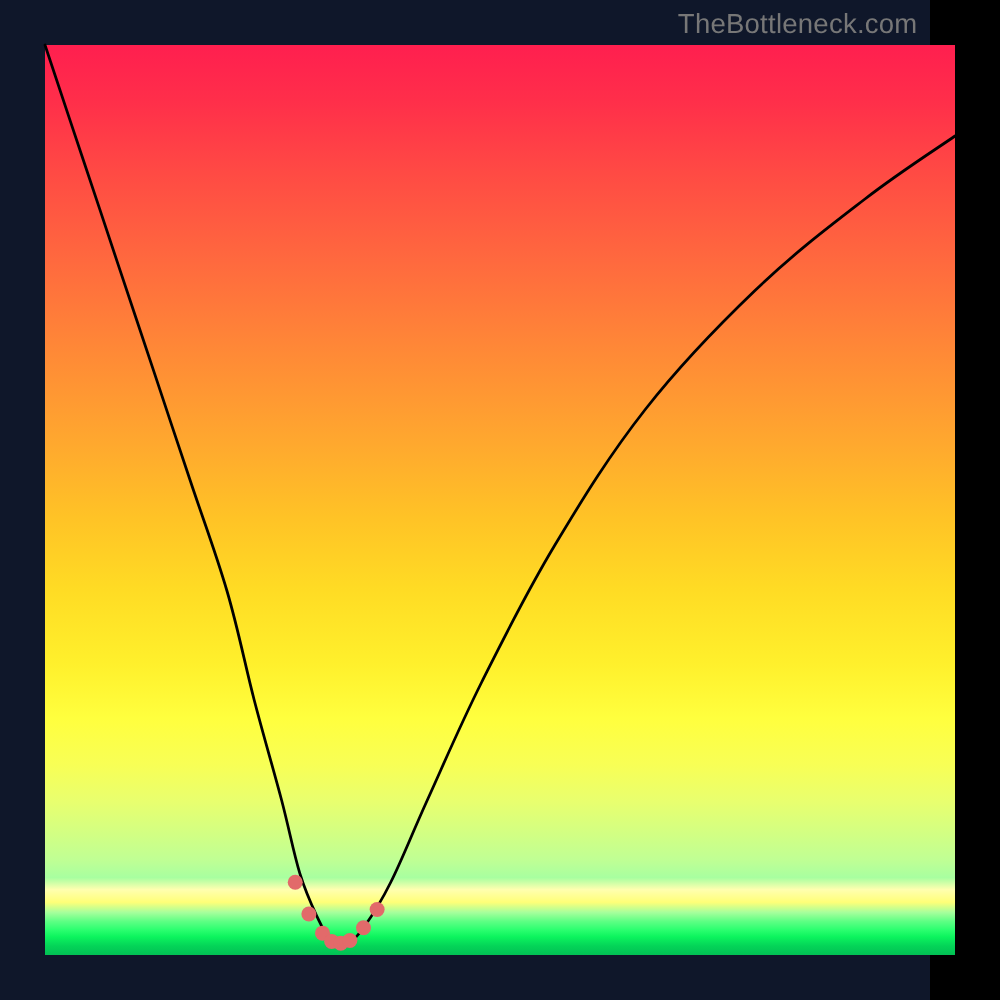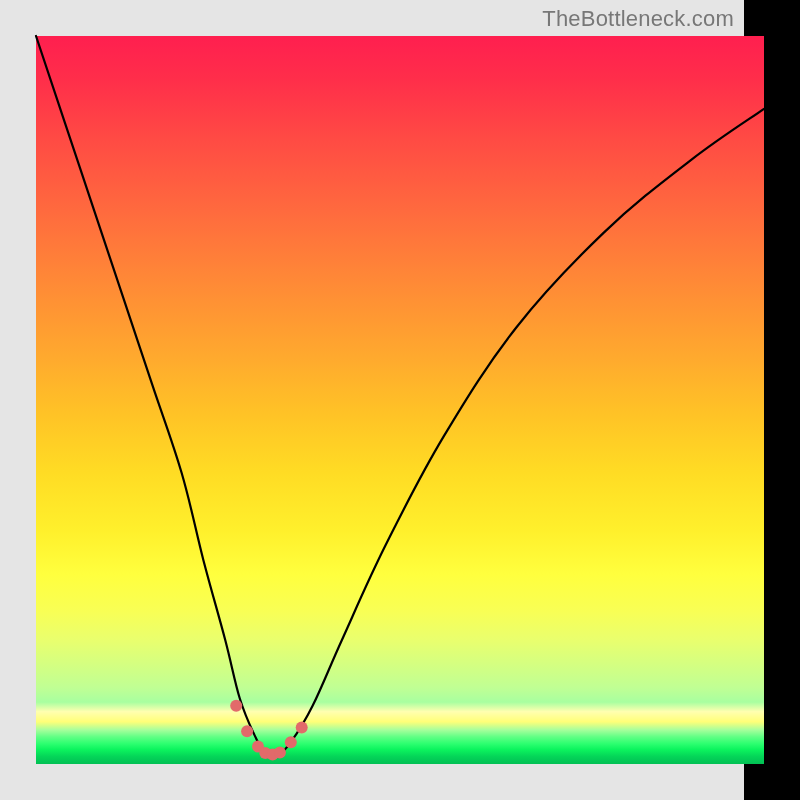--- a/index.html
+++ b/index.html
@@ -8,21 +8,21 @@
     width: 800px;
     height: 800px;
     background: #000;
     overflow: hidden;
     font-family: Arial, Helvetica, sans-serif;
   }
   .frame {
     position: absolute;
     left: 0; top: 0;
     width: 744px; height: 800px;
-    background: #e5e5e5;
+    background: #0f172a;
   }
   .plot {
     position: absolute;
     left: 36px;
     top: 36px;
     width: 728px;
     height: 728px;
     
     background: linear-gradient(
       to bottom,

